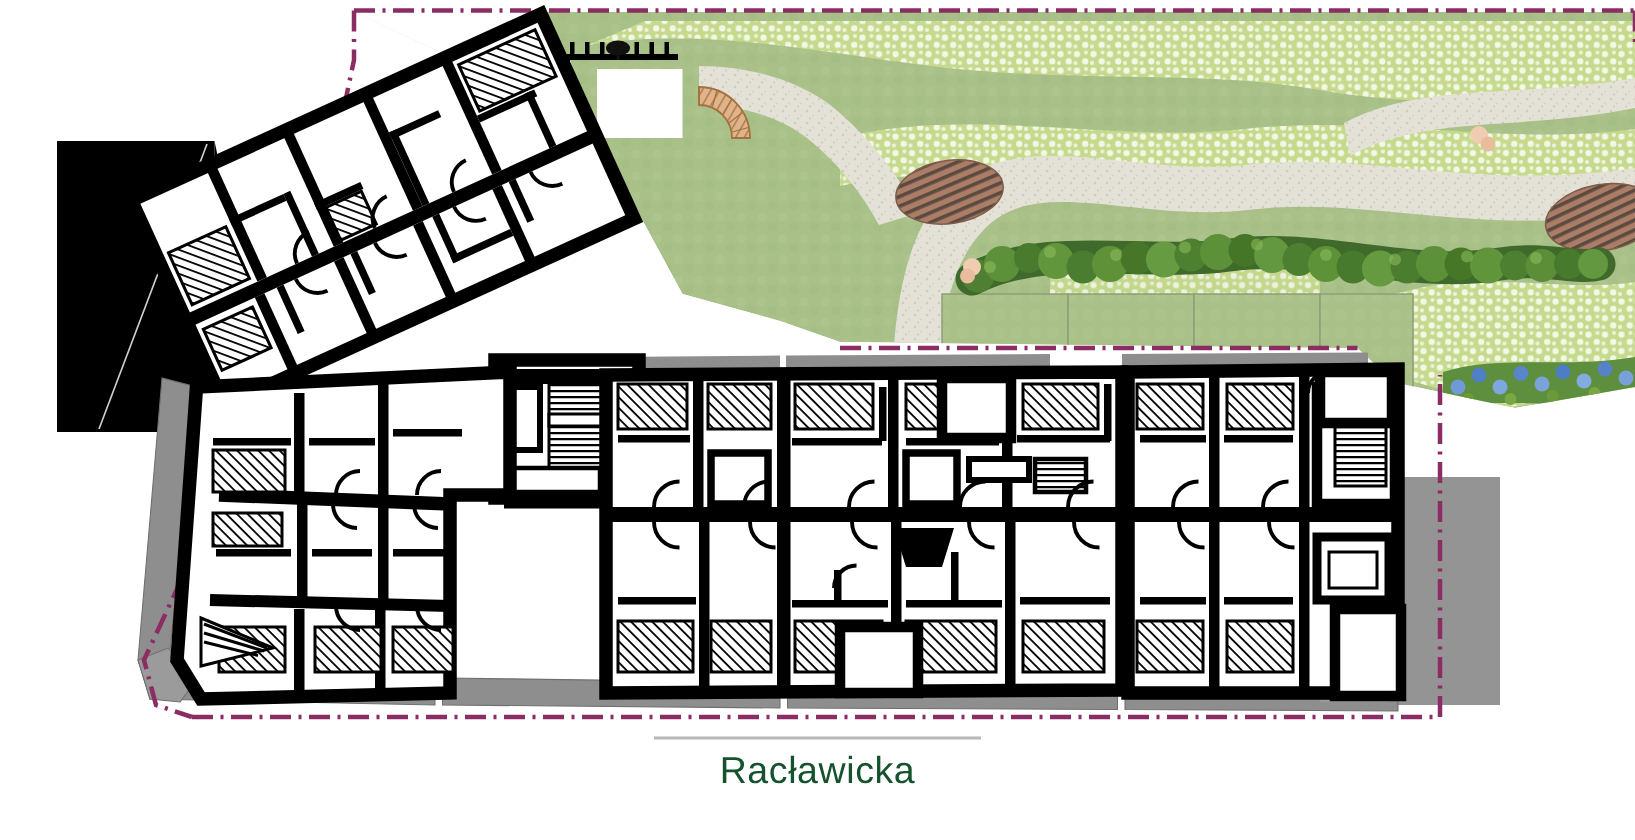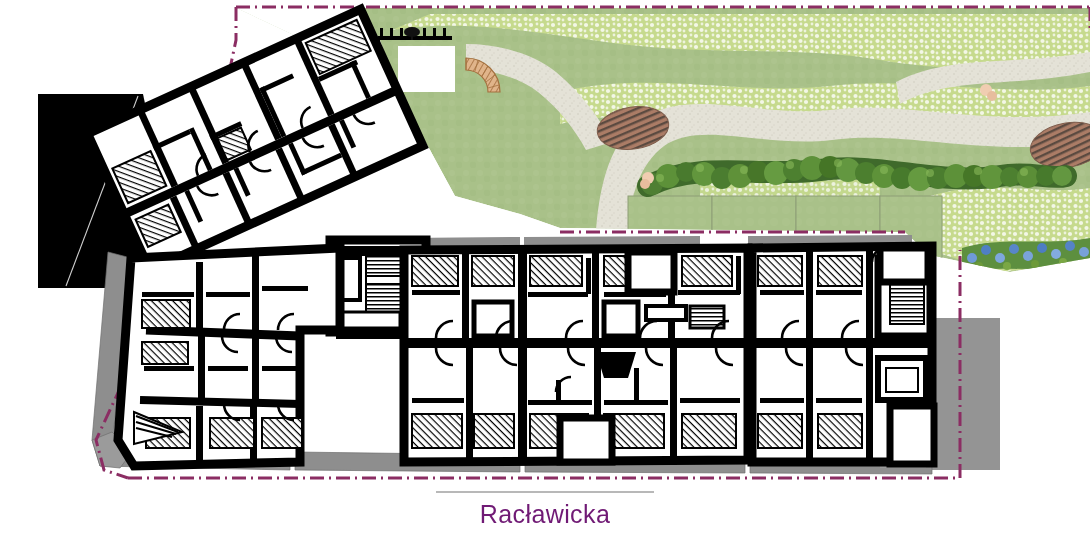--- a/index.html
+++ b/index.html
@@ -2,21 +2,21 @@
 <html><head>
 <meta charset="utf-8">
 <style>
   html,body{margin:0;padding:0;background:#ffffff;}
   body{width:1090px;height:560px;overflow:hidden;
        font-family:"Liberation Sans", sans-serif;}
   #stage{position:relative;width:1090px;height:560px;background:#ffffff;}
   #stage svg{position:absolute;left:0;top:0;}
   #street-label{
     position:absolute;left:0;top:500px;width:1090px;text-align:center;
-    font-family:"Liberation Sans", sans-serif;font-size:25px;color:#701a75;
+    font-family:"Liberation Sans", sans-serif;font-size:25px;color:#14532d;
     letter-spacing:.4px;
   }
   #street-rule{
     position:absolute;left:436px;top:491px;width:218px;height:2px;
     background:#b8b8b8;
   }
 </style>
 </head>
 <body>
 

